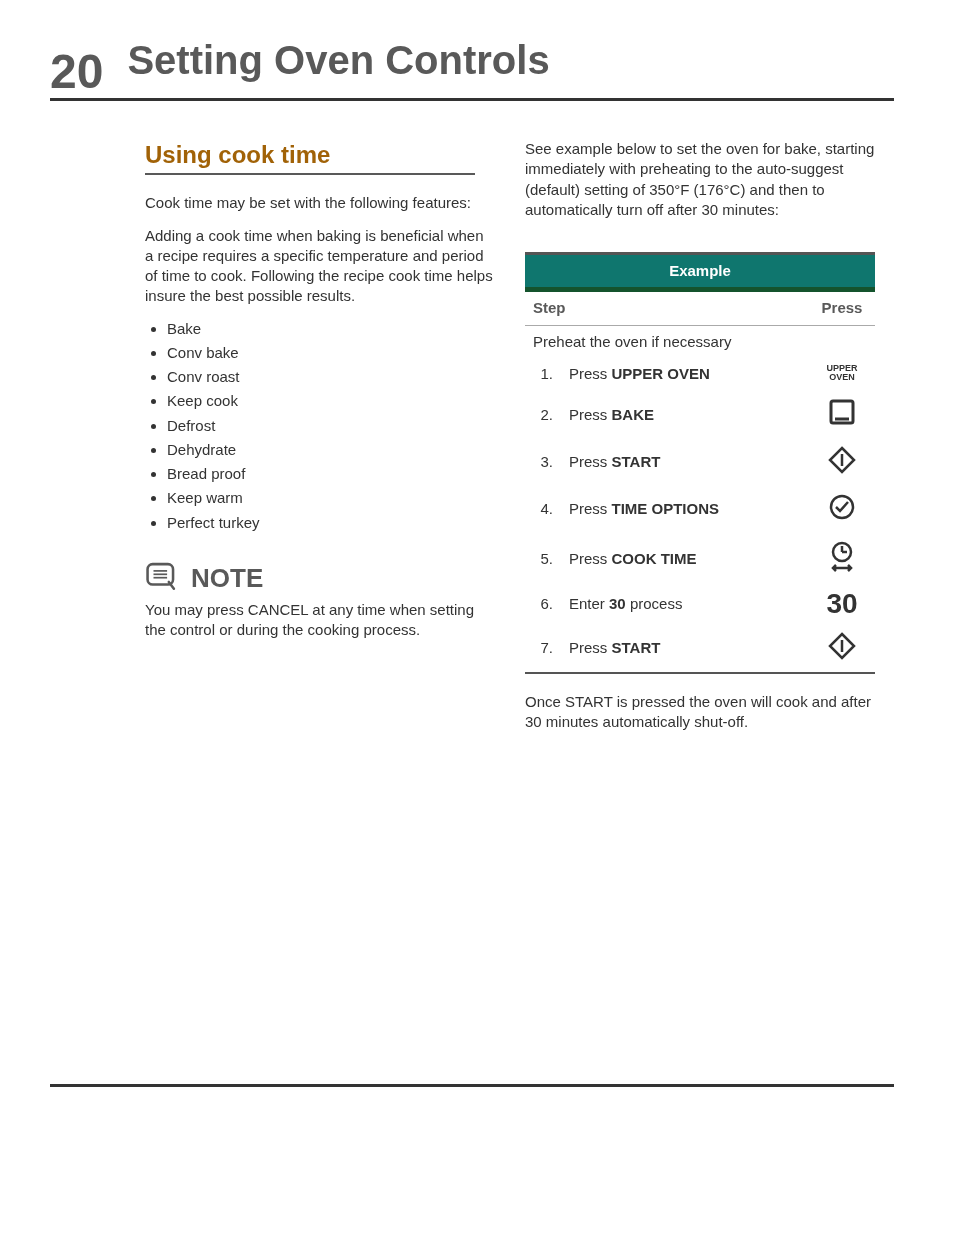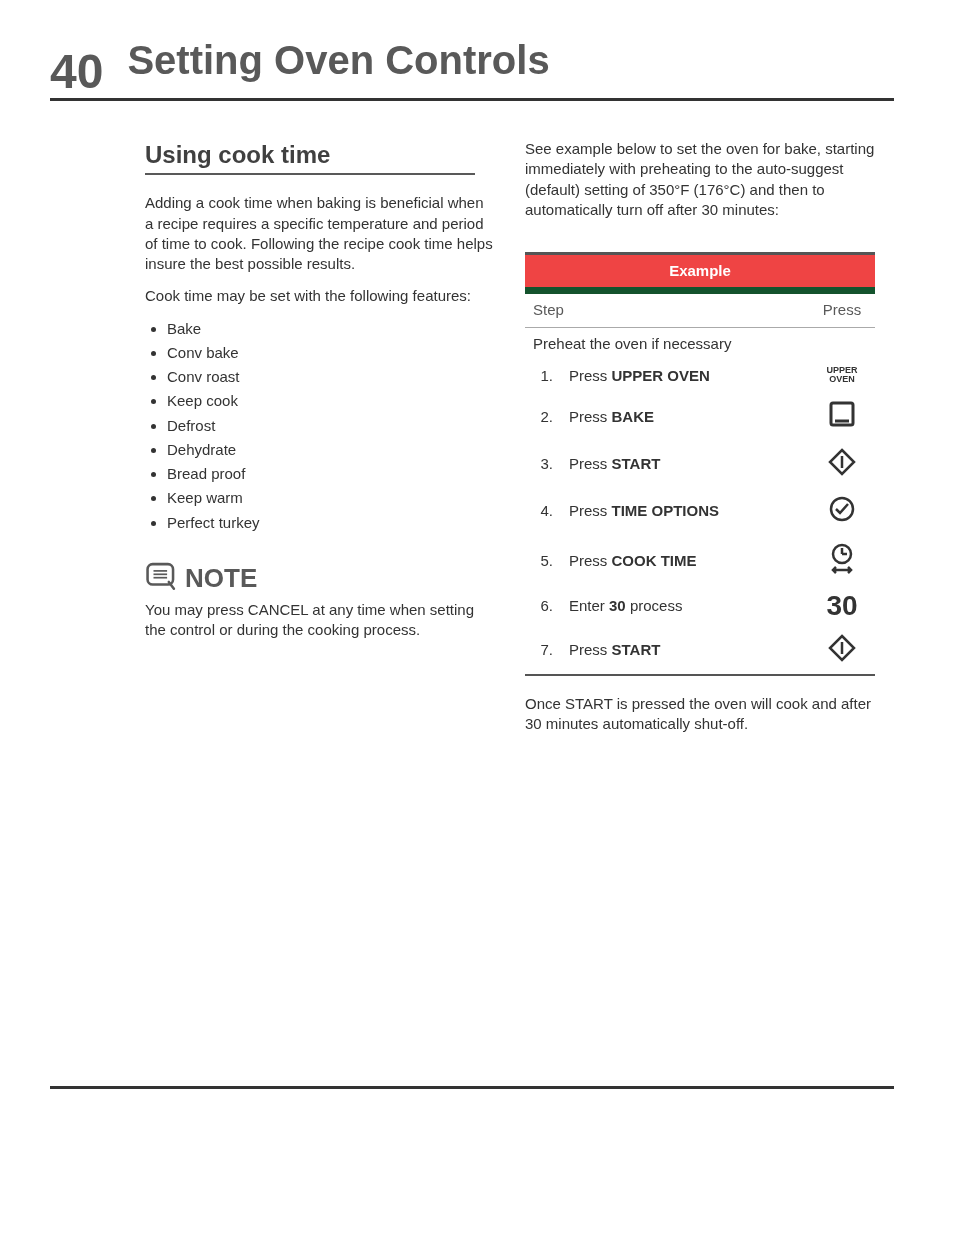--- a/index.html
+++ b/index.html
@@ -42,21 +42,21 @@
   }
   .col {
     width: 350px;
     font-size: 15px;
     line-height: 1.35;
     color: #333;
   }
   .section-heading {
     font-size: 24px;
     font-weight: bold;
-    color: #404040;
+    color: #a16207;
     margin: 0 0 2px 0;
   }
   .section-rule {
     border: none;
     border-top: 2px solid #595959;
     margin: 0 0 18px 0;
     width: 330px;
   }
   p {
     margin: 0 0 12px 0;
@@ -67,21 +67,21 @@
   }
   ul.features li {
     margin-bottom: 4px;
   }
   .note-box {
     margin-top: 8px;
   }
   .note-head {
     display: flex;
     align-items: center;
-    gap: 6px;
+    gap: 12px;
     margin-bottom: 4px;
   }
   .note-title {
     font-size: 26px;
     font-weight: bold;
     color: #595959;
   }
   .note-icon svg {
     width: 34px;
     height: 30px;
@@ -90,34 +90,34 @@
     margin-bottom: 32px;
   }
   table.example {
     border-collapse: collapse;
     width: 100%;
     border-top: 3px solid #555;
     border-bottom: 2px solid #555;
     margin-bottom: 18px;
   }
   table.example th {
-    background: #ef4444;
+    background: #0f766e;
     color: #fff;
     font-weight: bold;
     font-size: 15px;
     padding: 6px 8px;
   }
   table.example td {
     padding: 6px 8px;
     vertical-align: middle;
   }
   .sub-head td {
-    font-weight: normal;
+    font-weight: bold;
     color: #595959;
-    border-top: 7px solid #14532d;
+    border-top: 5px solid #14532d;
     border-bottom: 1px solid #aaa;
     font-size: 15px;
   }
   .step-num {
     text-align: right;
     width: 20px;
   }
   .press-cell {
     text-align: center;
     width: 50px;
@@ -142,32 +142,32 @@
     border: none;
     border-top: 3px solid #333;
     margin: 340px 0 0 0;
   }
 </style>
 </head>
 <body>
 
 <div class="page">
   <div class="header-row">
-    <div class="page-number">40</div>
+    <div class="page-number">20</div>
     <div class="page-title">Setting Oven Controls</div>
   </div>
 
   <div class="columns">
 
     <div class="col">
       <h2 class="section-heading">Using cook time</h2>
       <hr class="section-rule">
 
+      <p>Cook time may be set with the following features:</p>
       <p>Adding a cook time when baking is beneficial when a recipe requires a specific temperature and period of time to cook. Following the recipe cook time helps insure the best possible results.</p>
-      <p>Cook time may be set with the following features:</p>
 
       <ul class="features">
         <li>Bake</li>
         <li>Conv bake</li>
         <li>Conv roast</li>
         <li>Keep cook</li>
         <li>Defrost</li>
         <li>Dehydrate</li>
         <li>Bread proof</li>
         <li>Keep warm</li>

